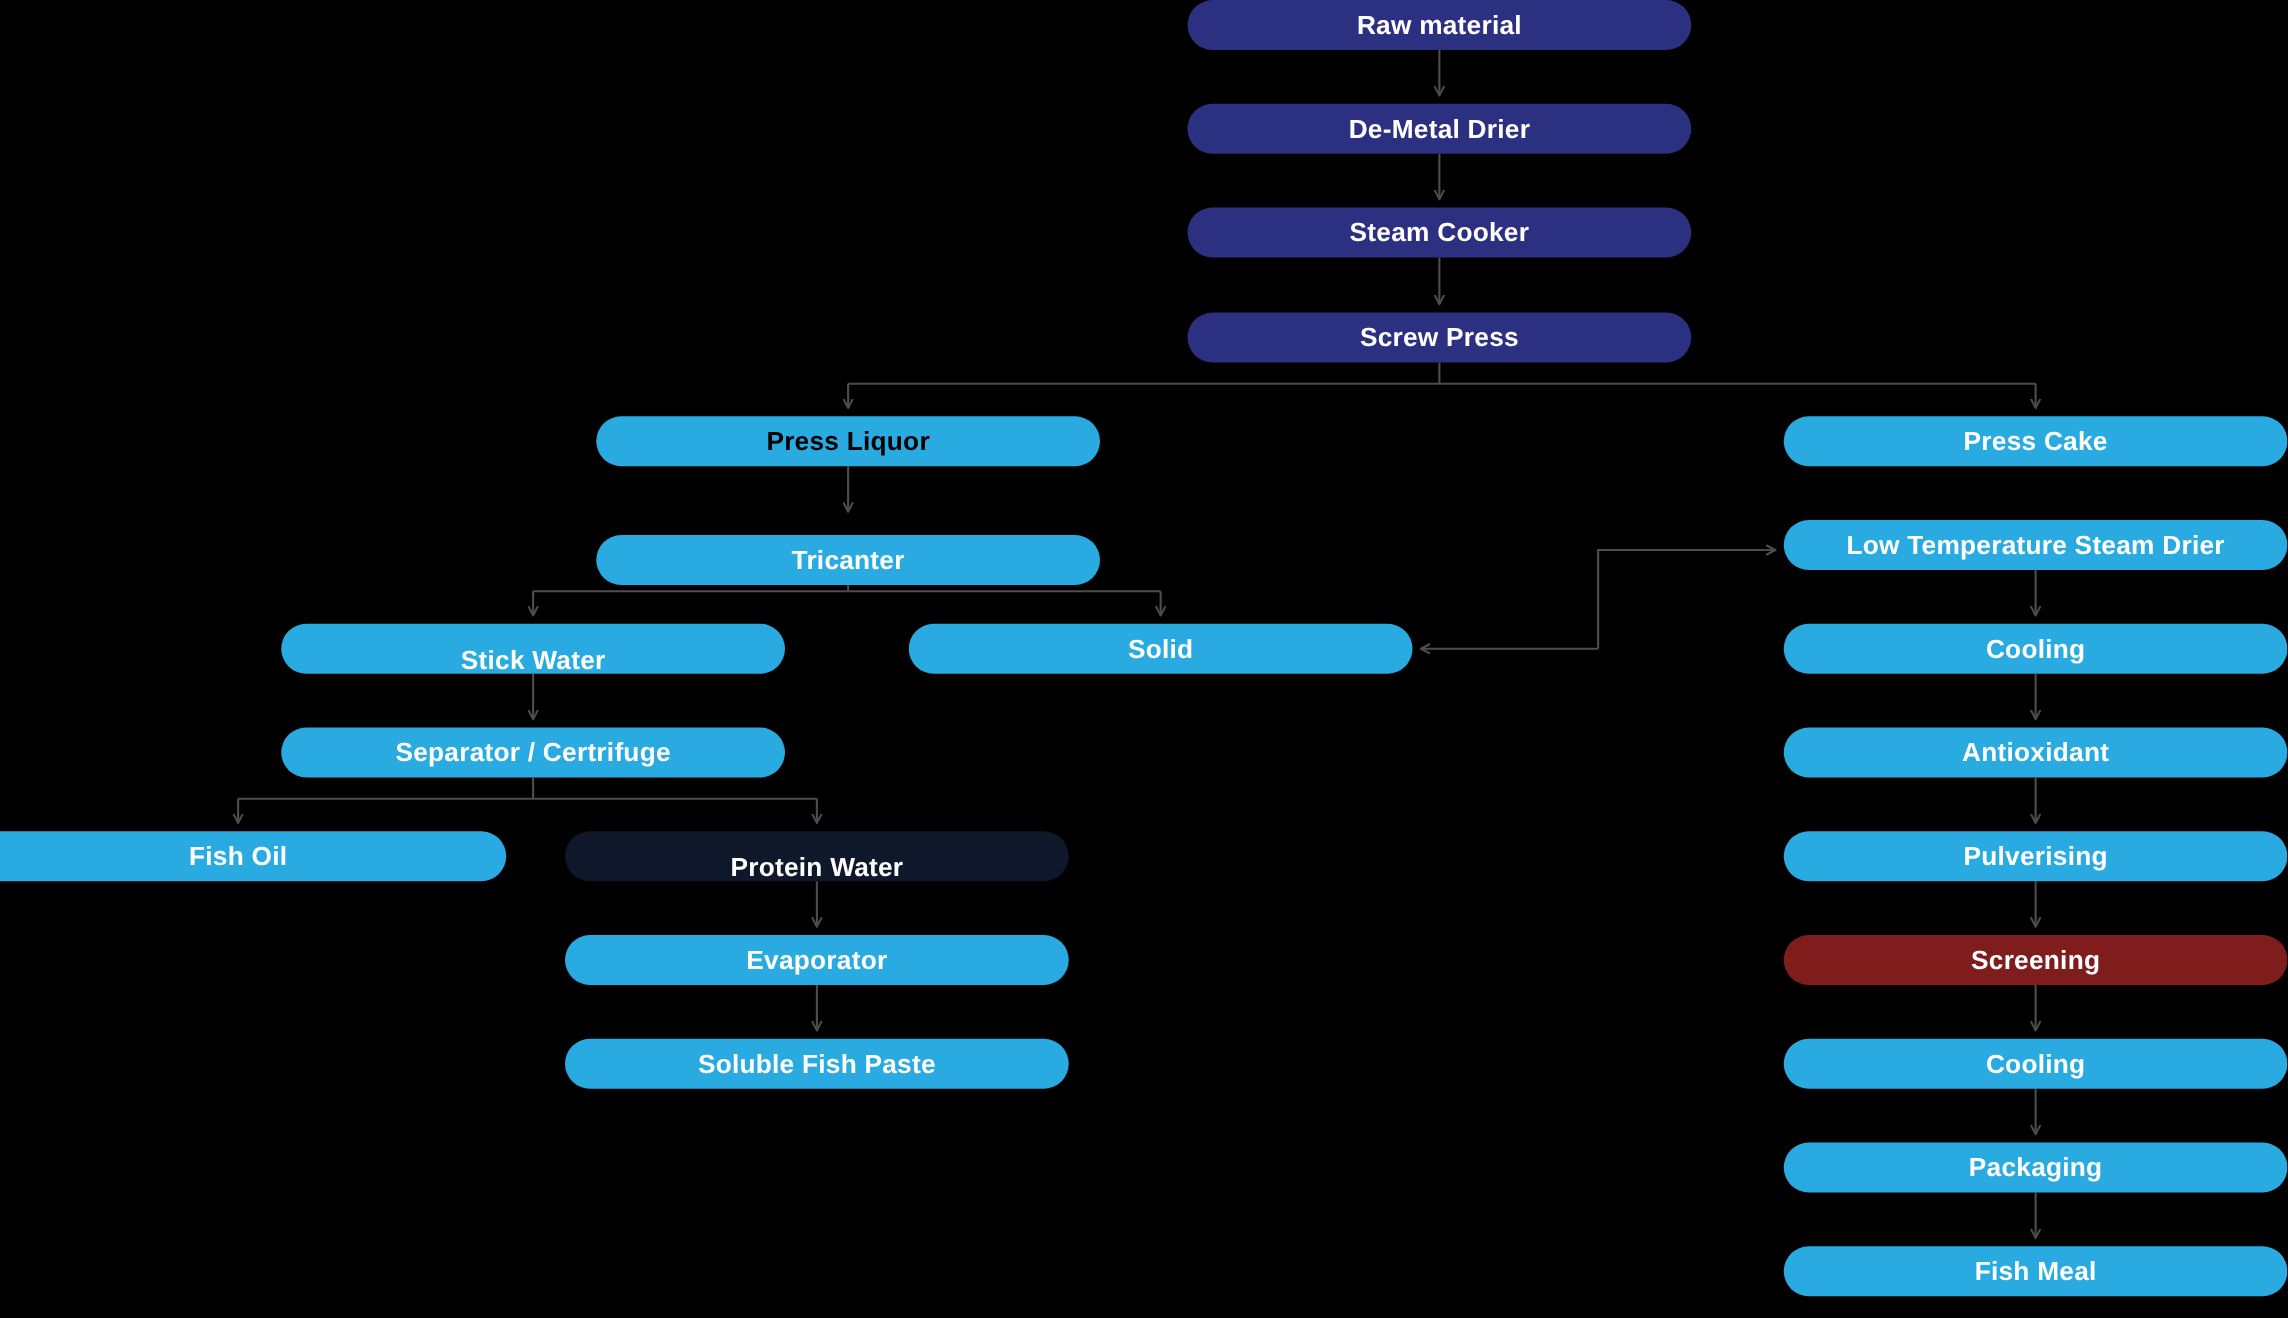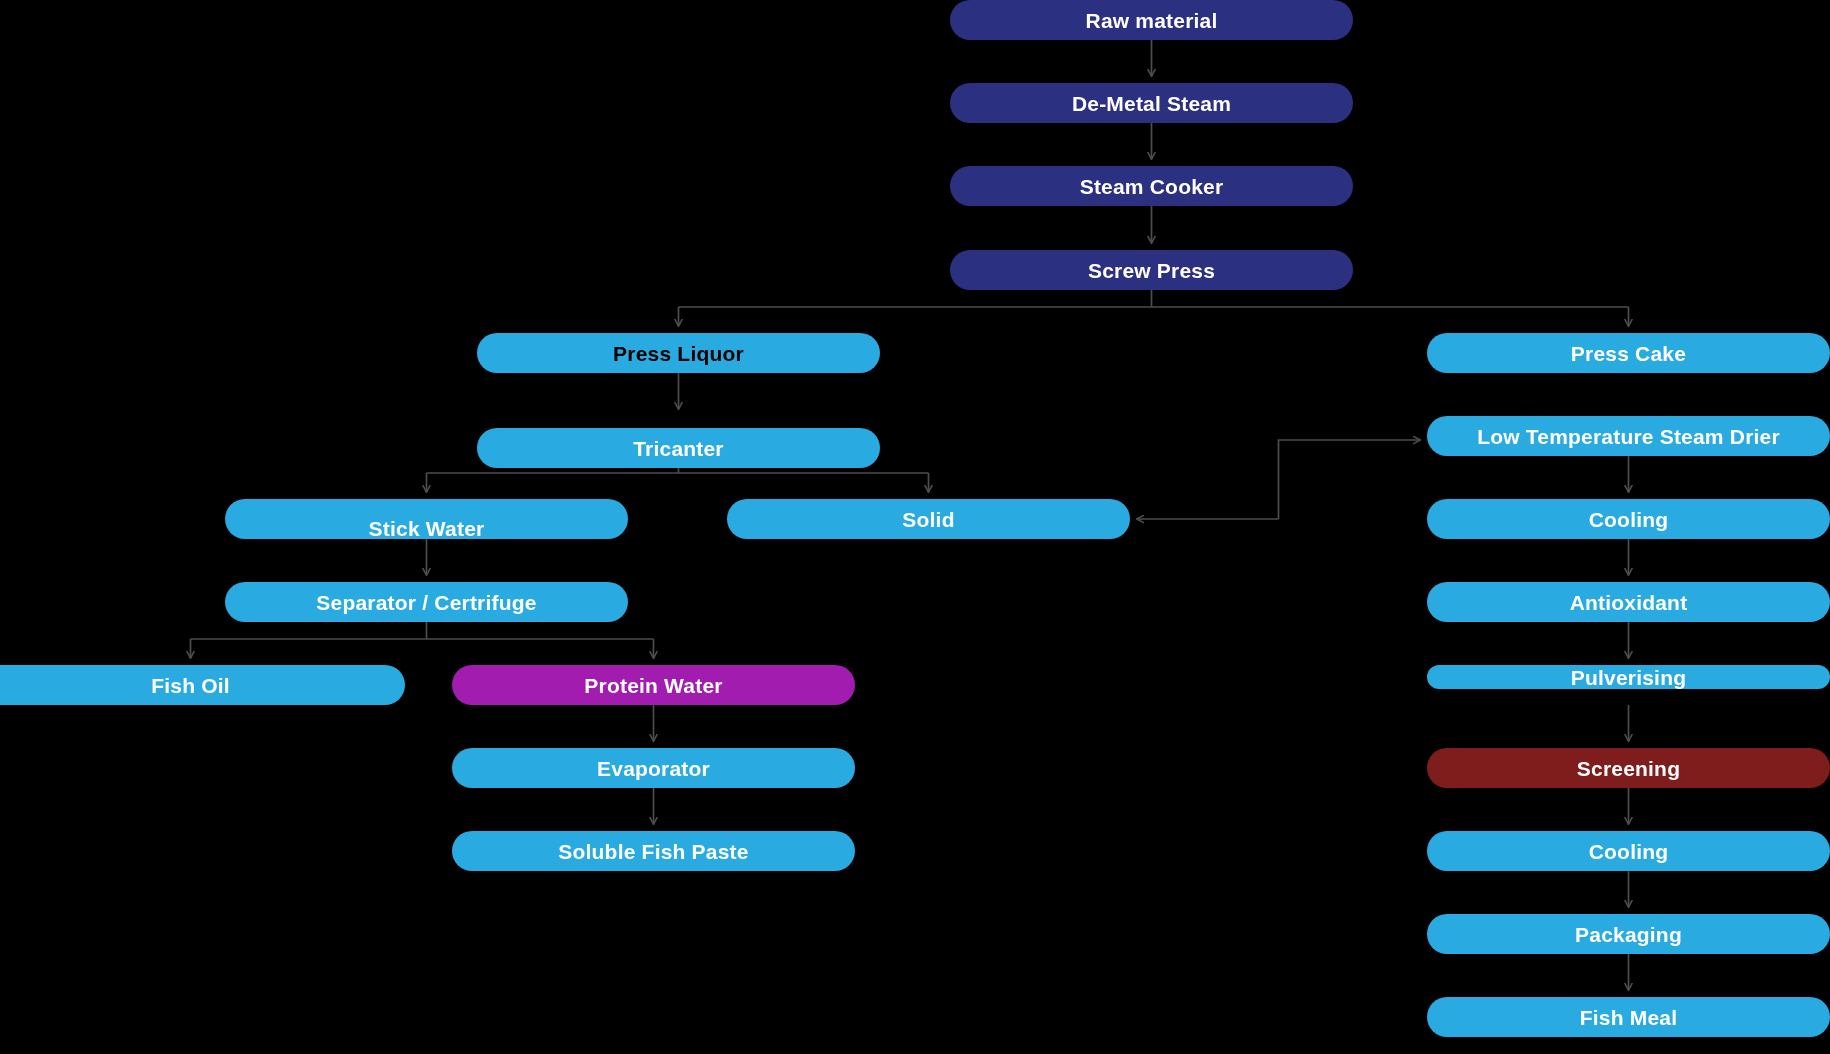--- a/index.html
+++ b/index.html
@@ -97,21 +97,21 @@
       <path d="M1628.5,871 L1628.5,907" marker-end="url(#arrow)"></path>
       <path d="M1628.5,954 L1628.5,990" marker-end="url(#arrow)"></path>
     </g>
   </svg>
 
   <div id="nodes">
       <div class="node primary" style="left: 950px; top: 0px; width: 403px; height: 40px; background: rgb(43, 49, 128); color: rgb(255, 255, 255);">
         <span class="node-label">Raw material</span>
       </div>
       <div class="node primary" style="left: 950px; top: 83px; width: 403px; height: 40px; background: rgb(43, 49, 128); color: rgb(255, 255, 255);">
-        <span class="node-label">De-Metal Steam</span>
+        <span class="node-label">De-Metal Drier</span>
       </div>
       <div class="node primary" style="left: 950px; top: 166px; width: 403px; height: 40px; background: rgb(43, 49, 128); color: rgb(255, 255, 255);">
         <span class="node-label">Steam Cooker</span>
       </div>
       <div class="node primary" style="left: 950px; top: 250px; width: 403px; height: 40px; background: rgb(43, 49, 128); color: rgb(255, 255, 255);">
         <span class="node-label">Screw Press</span>
       </div>
       <div class="node secondary" style="left: 477px; top: 333px; width: 403px; height: 40px; background: rgb(41, 171, 226); color: #000000;">
         <span class="node-label">Press Liquor</span>
       </div>
@@ -123,42 +123,42 @@
       </div>
       <div class="node secondary" style="left: 727px; top: 499px; width: 403px; height: 40px; background: rgb(41, 171, 226); color: rgb(255, 255, 255);">
         <span class="node-label">Solid</span>
       </div>
       <div class="node secondary" style="left: 225px; top: 582px; width: 403px; height: 40px; background: rgb(41, 171, 226); color: rgb(255, 255, 255);">
         <span class="node-label">Separator / Certrifuge</span>
       </div>
       <div class="node secondary" style="left: -24px; top: 665px; width: 429px; height: 40px; background: rgb(41, 171, 226); color: rgb(255, 255, 255);">
         <span class="node-label">Fish Oil</span>
       </div>
-      <div class="node secondary" style="left: 452px; top: 665px; width: 403px; height: 40px; background: #a21caf; color: rgb(255, 255, 255);">
+      <div class="node secondary" style="left: 452px; top: 665px; width: 403px; height: 40px; background: #0f172a; color: rgb(255, 255, 255); align-items: flex-end;">
         <span class="node-label">Protein Water</span>
       </div>
       <div class="node secondary" style="left: 452px; top: 748px; width: 403px; height: 40px; background: rgb(41, 171, 226); color: rgb(255, 255, 255);">
         <span class="node-label">Evaporator</span>
       </div>
       <div class="node secondary" style="left: 452px; top: 831px; width: 403px; height: 40px; background: rgb(41, 171, 226); color: rgb(255, 255, 255);">
         <span class="node-label">Soluble Fish Paste</span>
       </div>
       <div class="node secondary" style="left: 1427px; top: 333px; width: 403px; height: 40px; background: rgb(41, 171, 226); color: rgb(255, 255, 255);">
         <span class="node-label">Press Cake</span>
       </div>
       <div class="node secondary" style="left: 1427px; top: 416px; width: 403px; height: 40px; background: rgb(41, 171, 226); color: rgb(255, 255, 255);">
         <span class="node-label">Low Temperature Steam Drier</span>
       </div>
       <div class="node secondary" style="left: 1427px; top: 499px; width: 403px; height: 40px; background: rgb(41, 171, 226); color: rgb(255, 255, 255);">
         <span class="node-label">Cooling</span>
       </div>
       <div class="node secondary" style="left: 1427px; top: 582px; width: 403px; height: 40px; background: rgb(41, 171, 226); color: rgb(255, 255, 255);">
         <span class="node-label">Antioxidant</span>
       </div>
-      <div class="node secondary" style="left: 1427px; top: 665px; width: 403px; height: 24px; background: rgb(41, 171, 226); color: rgb(255, 255, 255);">
+      <div class="node secondary" style="left: 1427px; top: 665px; width: 403px; height: 40px; background: rgb(41, 171, 226); color: rgb(255, 255, 255);">
         <span class="node-label">Pulverising</span>
       </div>
       <div class="node secondary" style="left: 1427px; top: 748px; width: 403px; height: 40px; background: #7f1d1d; color: rgb(255, 255, 255);">
         <span class="node-label">Screening</span>
       </div>
       <div class="node secondary" style="left: 1427px; top: 831px; width: 403px; height: 40px; background: rgb(41, 171, 226); color: rgb(255, 255, 255);">
         <span class="node-label">Cooling</span>
       </div>
       <div class="node secondary" style="left: 1427px; top: 914px; width: 403px; height: 40px; background: rgb(41, 171, 226); color: rgb(255, 255, 255);">
         <span class="node-label">Packaging</span>

